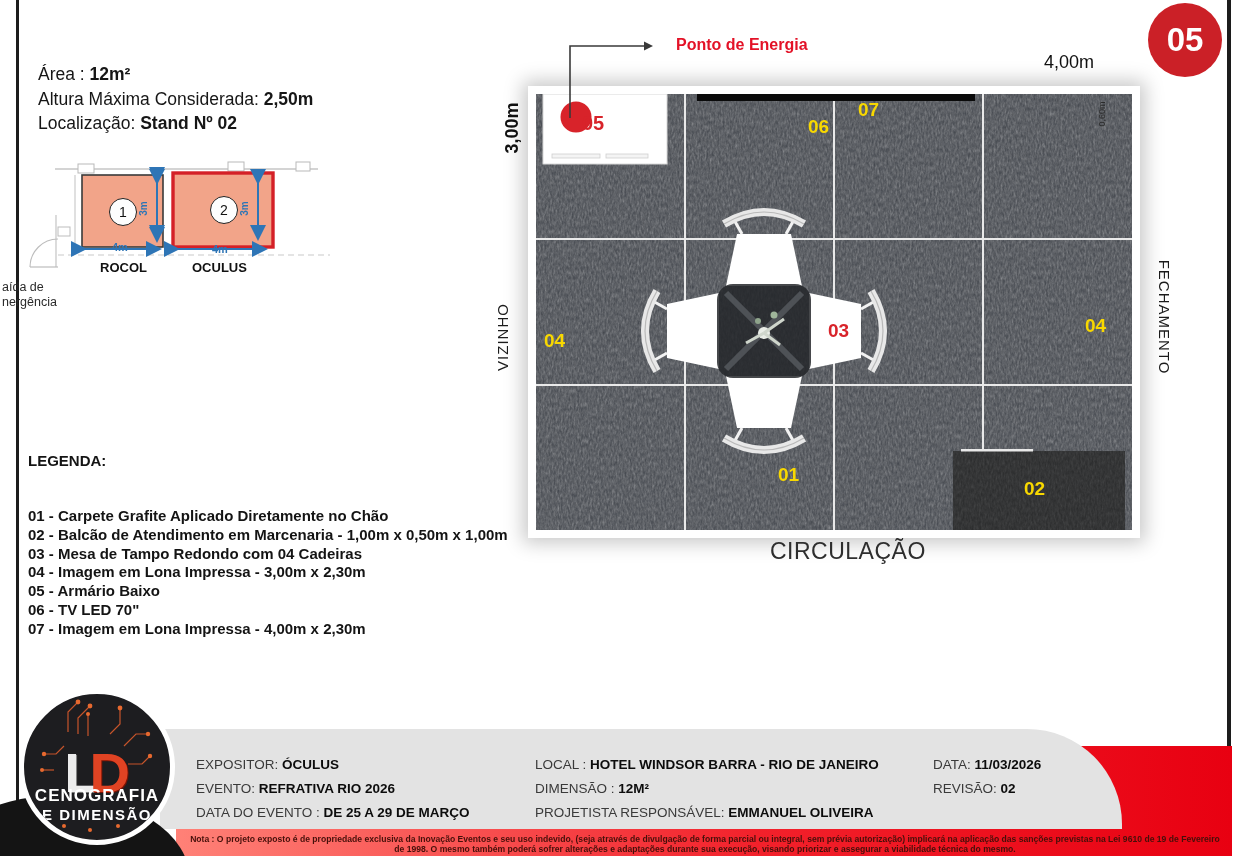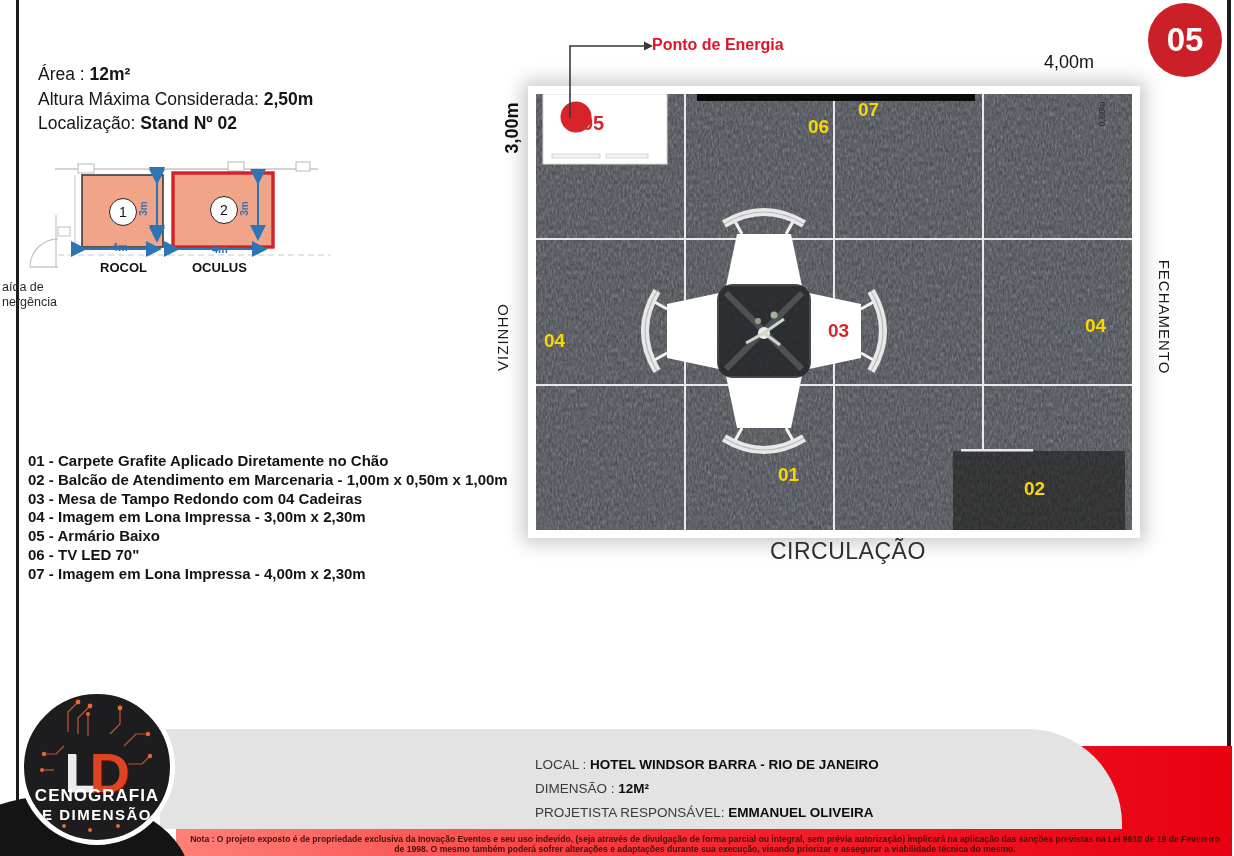--- a/index.html
+++ b/index.html
@@ -47,21 +47,21 @@
   .m04r{left:549px;top:221px;}
   .m01{left:242px;top:370px;}
   .m02{left:488px;top:384px;}
 
   .dim-w{left:1044px;top:52px;font-size:18px;font-weight:normal;color:#101010;}
   .dim-h{left:472px;top:118px;width:80px;height:20px;text-align:center;font-size:18px;font-weight:bold;color:#101010;transform:rotate(-90deg);}
   .dim-s{left:1074px;top:107px;width:60px;height:14px;text-align:center;font-size:9px;color:#2b2b2b;transform:rotate(-90deg);}
   .side-left{left:454px;top:327px;width:100px;height:20px;text-align:center;font-size:15px;letter-spacing:1px;color:#1b1b1b;transform:rotate(-90deg);}
   .side-right{left:1103px;top:307px;width:120px;height:20px;text-align:center;font-size:15px;letter-spacing:1px;color:#1b1b1b;transform:rotate(90deg);}
   .side-bottom{left:770px;top:538px;font-size:23px;letter-spacing:0.5px;color:#2e2e2e;}
-  .energy-label{left:652px;top:36px;font-size:16px;font-weight:bold;color:#e31227;}
+  .energy-label{left:676px;top:36px;font-size:16px;font-weight:bold;color:#e31227;}
   .energy-arrow{left:560px;top:38px;}
 
   
   .red-back{left:176px;top:746px;width:1056px;height:110px;background:linear-gradient(90deg,#ff8177,#f2212b 55%,#e80011);}
   .gray-panel{left:160px;top:729px;width:962px;height:100px;background:#e3e3e3;border-top-right-radius:95px;}
   .disclaimer{left:190px;top:834px;width:1030px;text-align:center;font-size:8.6px;font-weight:bold;color:#46100a;}
   .corner-blob{left:-70px;top:795px;width:260px;height:170px;background:#141414;border-radius:50%;}
   .logo-circle{left:19px;top:689px;width:156px;height:156px;border-radius:50%;background:#1d1d20;border:5px solid #fff;box-sizing:border-box;overflow:hidden;}
   .logo-ld{position:absolute;left:0;right:0;top:22px;text-align:center;font-size:56px;line-height:58px;font-weight:bold;margin-top:28px;}
   .ld-l{color:#ececec;text-shadow:1px 1px 0 #777;}
@@ -141,20 +141,21 @@
     <div class="dim-blue" style="left:212px;top:88px;font-size:11px;">4m</div>
     <div class="stand-name" style="left:100px;top:105px;">ROCOL</div>
     <div class="stand-name" style="left:192px;top:105px;">OCULUS</div>
     <div class="emerg">
       <div>aída de</div>
       <div>nergência</div>
     </div>
   </div>
 
   <div class="abs legend">
+    <div class="ltitle">LEGENDA:</div>
     <div class="litem">01 - Carpete Grafite Aplicado Diretamente no Chão</div>
     <div class="litem">02 - Balcão de Atendimento em Marcenaria - 1,00m x 0,50m x 1,00m</div>
     <div class="litem">03 - Mesa de Tampo Redondo com 04 Cadeiras</div>
     <div class="litem">04 - Imagem em Lona Impressa - 3,00m x 2,30m</div>
     <div class="litem">05 - Armário Baixo</div>
     <div class="litem">06 - TV LED 70"</div>
     <div class="litem">07 - Imagem em Lona Impressa - 4,00m x 2,30m</div>
   </div>
 
   <div class="abs plan-frame">
@@ -268,19 +269,28 @@
         <circle cx="40" cy="132" r="2"></circle>
           <circle cx="66" cy="136" r="2"></circle>
           <circle cx="94" cy="132" r="2"></circle>
       </g>
     </svg>
     <div class="logo-ld"><span class="ld-l">L</span><span class="ld-d">D</span></div>
     <div class="logo-line1">CENOGRAFIA</div>
     <div class="logo-line2">E DIMENSÃO</div>
   </div>
 
+  <div class="abs fcol fcol1">
+    <div><span>EXPOSITOR:</span> <b>ÓCULUS</b></div>
+    <div><span>EVENTO:</span> <b>REFRATIVA RIO 2026</b></div>
+    <div><span>DATA DO EVENTO :</span> <b>DE 25 A 29 DE MARÇO</b></div>
+  </div>
   <div class="abs fcol fcol2">
     <div><span>LOCAL :</span> <b>HOTEL WINDSOR BARRA - RIO DE JANEIRO</b></div>
     <div><span>DIMENSÃO :</span> <b>12M²</b></div>
     <div><span>PROJETISTA RESPONSÁVEL:</span> <b>EMMANUEL OLIVEIRA</b></div>
   </div>
+  <div class="abs fcol fcol3">
+    <div><span>DATA:</span> <b>11/03/2026</b></div>
+    <div><span>REVISÃO:</span> <b>02</b></div>
+  </div>
 
 </div>
 
 </body></html>

